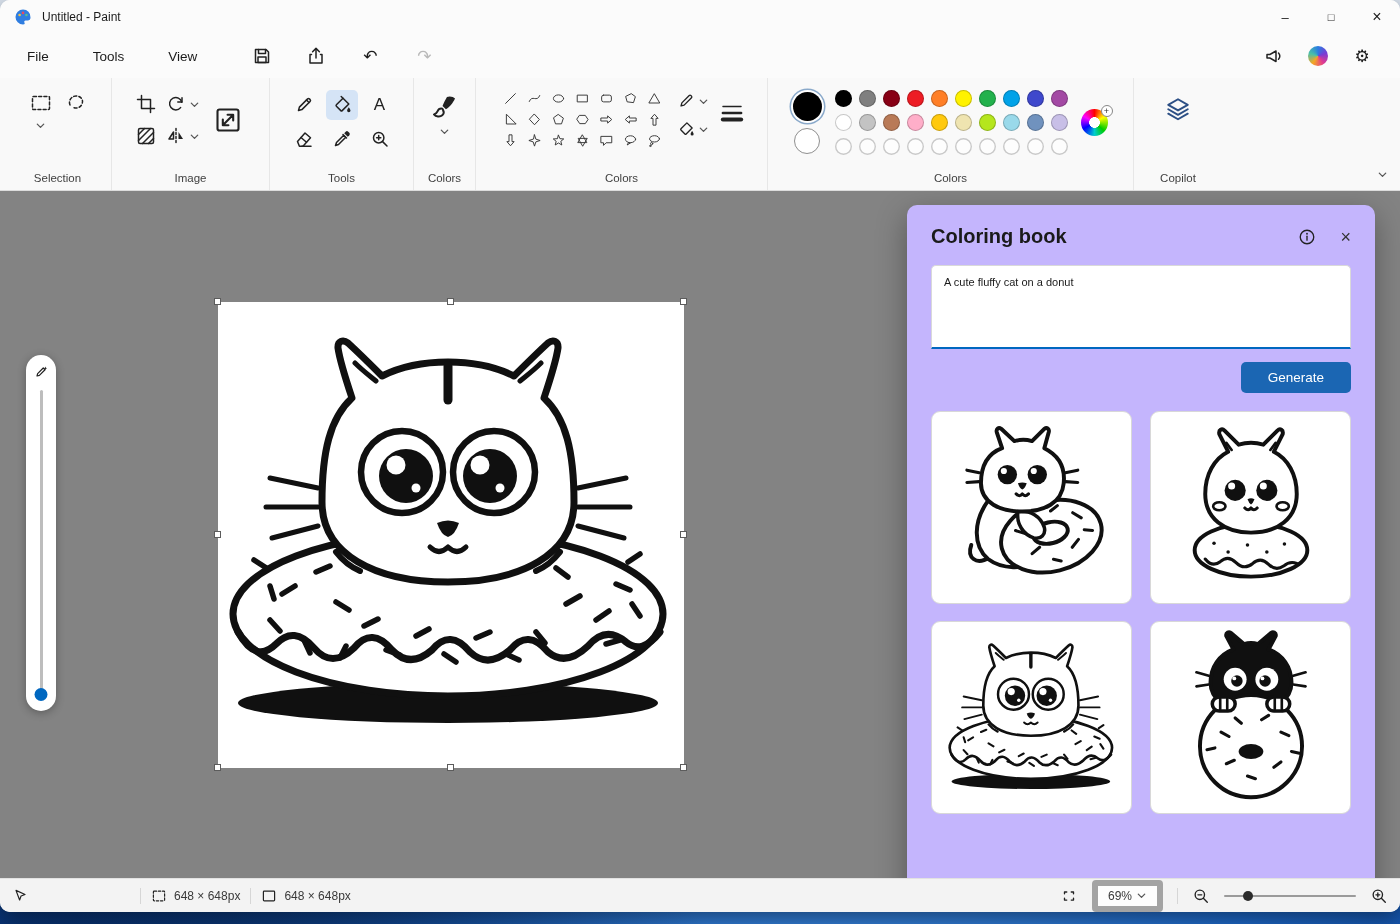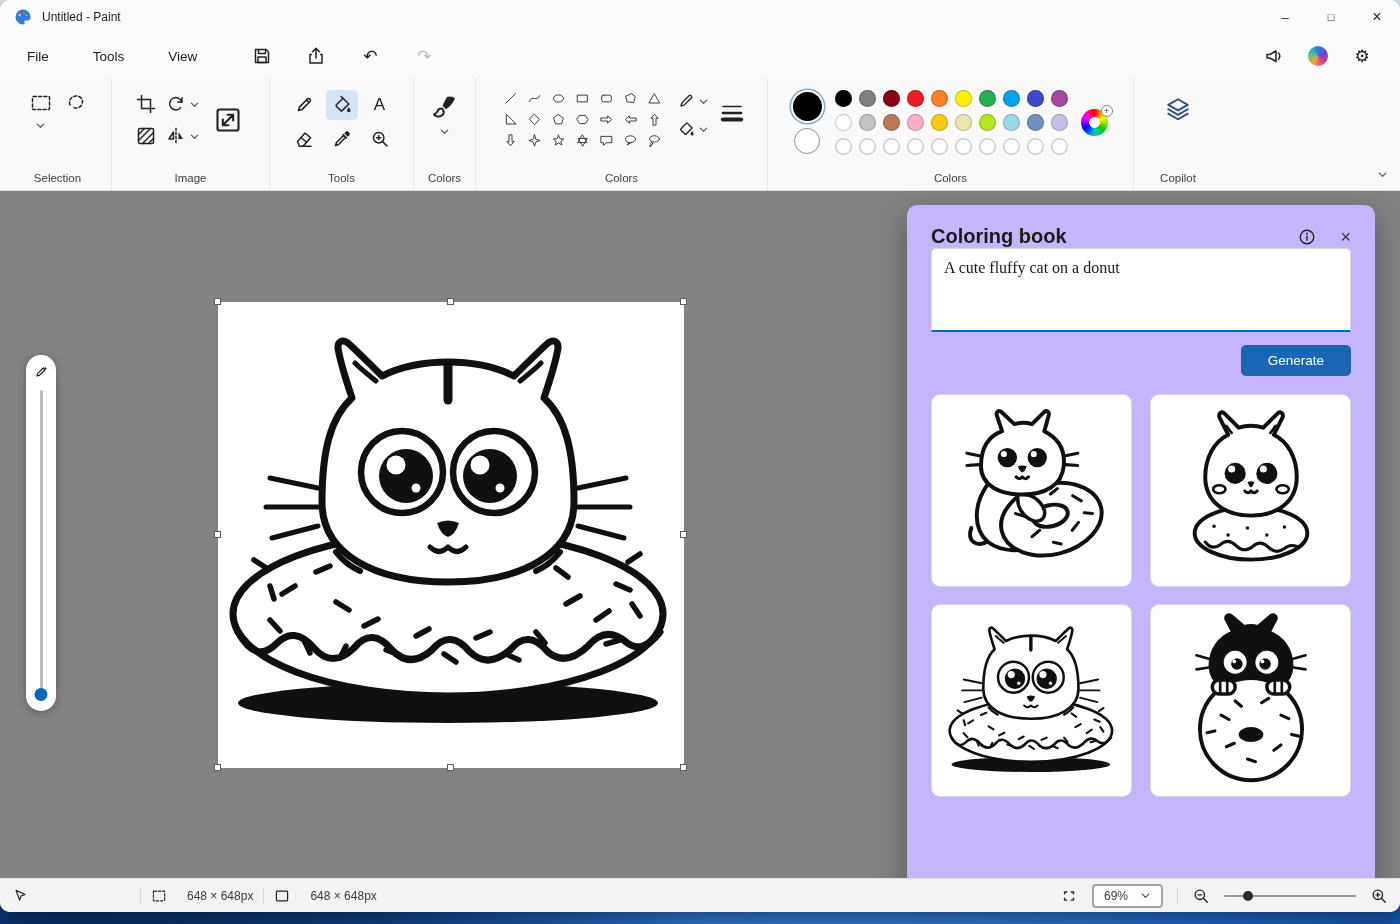--- a/index.html
+++ b/index.html
@@ -101,39 +101,39 @@
   
   .cb-panel{
     position:absolute;right:25px;top:14px;width:468px;height:724px;background:#c4b5fd;
     border-radius:10px;box-shadow:0 10px 30px rgba(0,0,0,.35);
     padding:20px 24px 38px;}
   .cb-head{display:flex;align-items:center;}
   .cb-title{font-size:20px;font-weight:700;color:#1a1a1a;}
   .cb-head-icons{margin-left:auto;display:flex;align-items:center;gap:24px;}
   .cb-close{font-size:18px;color:#333;line-height:1;}
   .cb-prompt{
-    display:block;width:100%;height:84px;resize:none;outline:none;
+    display:block;width:100%;height:84px;margin-top:17px;resize:none;outline:none;
     border:1px solid #d9d9d9;border-bottom:2px solid var(--accent,#0067c0);
-    border-radius:5px 5px 0 0;padding:10px 12px;font-size:16px;color:#1a1a1a;
-    font-family:Liberation Serif, serif;background:#fff;}
+    border-radius:5px 5px 0 0;padding:10px 12px;font-size:11px;color:#1a1a1a;
+    font-family:Liberation Sans, sans-serif;background:#fff;}
   .cb-genrow{display:flex;justify-content:flex-end;margin-top:13px;}
   .cb-generate{background:var(--generate-button,#1b66b3);color:#fff;font-size:13.5px;
     padding:8px 27px;border-radius:5px;}
   .cb-grid{display:grid;grid-template-columns:1fr 1fr;gap:17px 18px;margin-top:18px;}
   .cb-thumb{height:193px;border:1px solid #d8d8d8;border-radius:9px;background:#fff;
     display:flex;align-items:center;justify-content:center;overflow:hidden;}
   .cb-thumb svg{height:176px;width:176px;display:block;}
   
   .statusbar{height:34px;background:#f3f3f3;border-top:1px solid #e2e2e2;display:flex;
     align-items:center;padding:0 12px;gap:10px;font-size:12px;color:#3a3a3a;flex:0 0 auto;}
   .sb-gap{width:92px;}
   .sb-sep{width:1px;height:16px;background:#d6d6d6;}
-  .sb-group{display:flex;align-items:center;gap:20px;}
+  .sb-group{display:flex;align-items:center;gap:7px;}
   .sb-right{margin-left:auto;display:flex;align-items:center;gap:14px;}
-  .zoom-combo{display:flex;align-items:center;gap:12px;padding:3px 10px;border:2px solid #a3a3a3;
+  .zoom-combo{display:flex;align-items:center;gap:4px;padding:3px 10px;border:6px solid #a3a3a3;
     border-radius:4px;background:#fdfdfd;}
   .zoom-slider{width:132px;height:14px;position:relative;display:flex;align-items:center;}
   .zoom-track{width:100%;height:2px;background:#9a9a9a;border-radius:1px;}
   .zoom-thumb{position:absolute;left:calc(18% - 5px);top:2px;width:10px;height:10px;border-radius:50%;background:#2b2b2b;}
 </style>
 </head>
 <body>
 
 <div class="wallpaper"></div>
 

